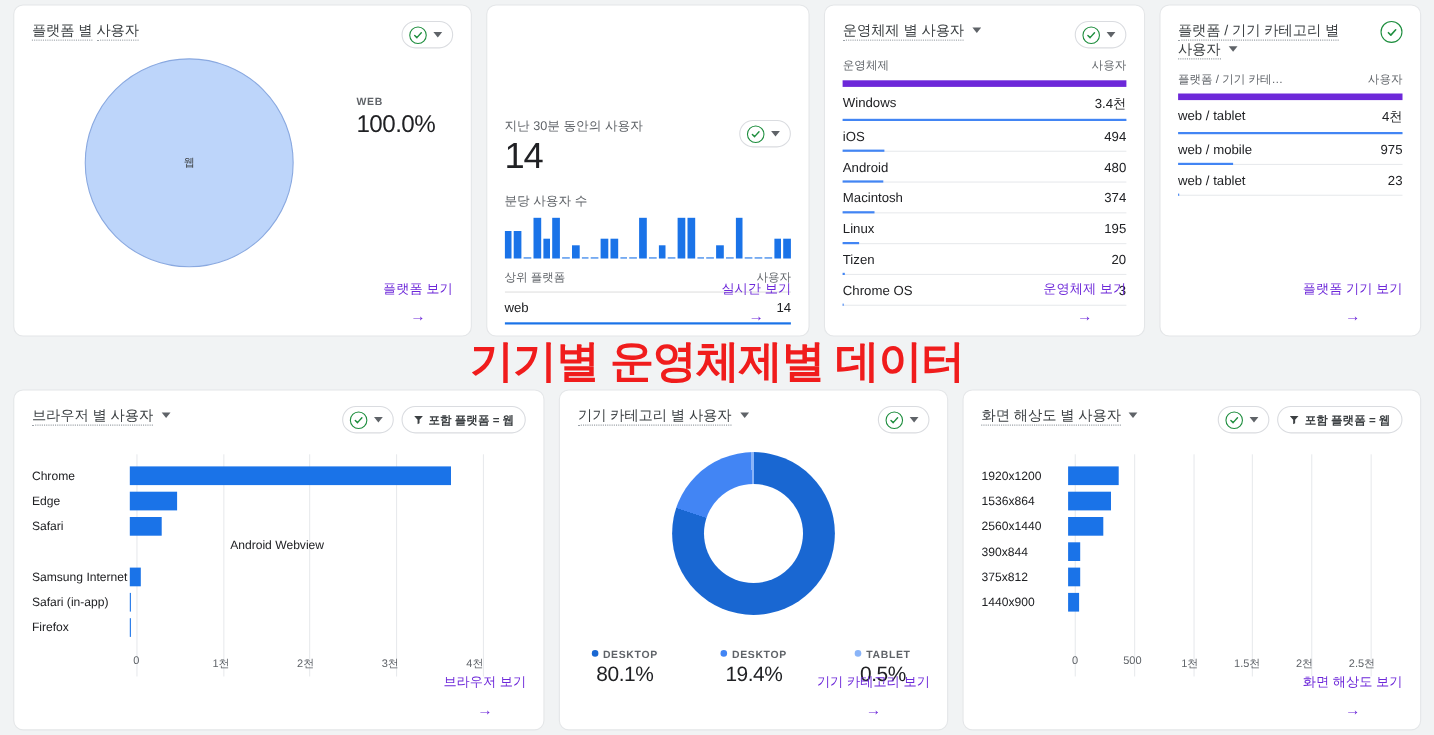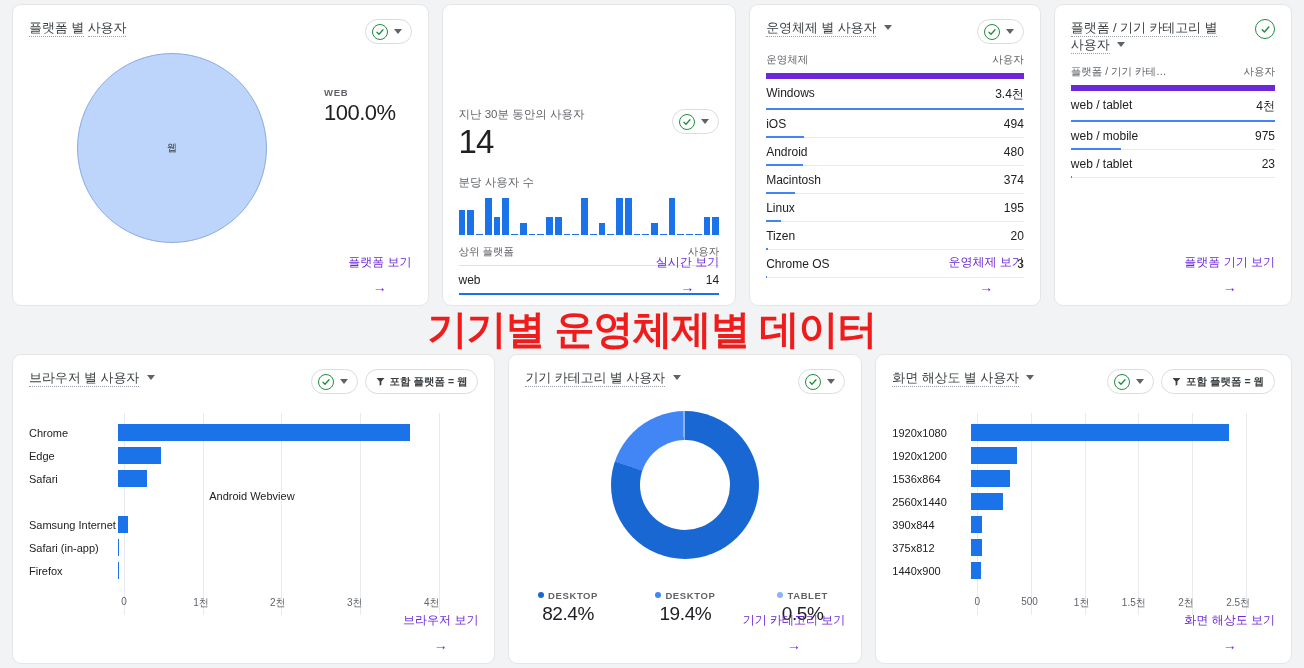--- a/index.html
+++ b/index.html
@@ -548,21 +548,21 @@
       </div>
 
       <div class="donut-wrap">
         <div class="donut" id="donut" style="background: conic-gradient(rgb(25, 103, 210) 0deg, rgb(25, 103, 210) 288.36deg, rgb(66, 133, 244) 288.36deg, rgb(66, 133, 244) 358.2deg, rgb(138, 180, 248) 358.2deg, rgb(138, 180, 248) 360deg);">
           <div class="hole"></div>
         </div>
       </div>
       <div class="donut-legend" id="donut-legend">
           <div class="dl-item">
             <div class="dl-top"><span class="dl-dot" style="background: rgb(25, 103, 210);"></span><span>DESKTOP</span></div>
-            <div class="dl-val">82.4%</div>
+            <div class="dl-val">80.1%</div>
           </div>
           <div class="dl-item">
             <div class="dl-top"><span class="dl-dot" style="background: rgb(66, 133, 244);"></span><span>DESKTOP</span></div>
             <div class="dl-val">19.4%</div>
           </div>
           <div class="dl-item">
             <div class="dl-top"><span class="dl-dot" style="background: rgb(138, 180, 248);"></span><span>TABLET</span></div>
             <div class="dl-val">0.5%</div>
           </div>
         </div>
@@ -601,26 +601,20 @@
           <div class="bc-plot" style="left: 85px; right: 8px;">
             <div class="bc-grid" style="left: 0%;"></div>
             <div class="bc-grid" style="left: 18.5185%;"></div>
             <div class="bc-grid" style="left: 37.037%;"></div>
             <div class="bc-grid" style="left: 55.5556%;"></div>
             <div class="bc-grid" style="left: 74.0741%;"></div>
             <div class="bc-grid" style="left: 92.5926%;"></div>
           </div>
           <div class="bc-rows">
             <div class="bc-row" style="height: 23px;">
-              <div class="bc-name" style="width: 79px;">1920x1080</div>
-              <div style="position: relative; flex: 1 1 0%; height: 100%; display: flex; align-items: center;">
-                <div class="bc-bar" style="height: 17px; width: calc(87.037% - 6.96296px); background: rgb(26, 115, 232);"></div>
-              </div>
-            </div>
-            <div class="bc-row" style="height: 23px;">
               <div class="bc-name" style="width: 79px;">1920x1200</div>
               <div style="position: relative; flex: 1 1 0%; height: 100%; display: flex; align-items: center;">
                 <div class="bc-bar" style="height: 17px; width: calc(15.5556% - 1.24444px); background: rgb(26, 115, 232);"></div>
               </div>
             </div>
             <div class="bc-row" style="height: 23px;">
               <div class="bc-name" style="width: 79px;">1536x864</div>
               <div style="position: relative; flex: 1 1 0%; height: 100%; display: flex; align-items: center;">
                 <div class="bc-bar" style="height: 17px; width: calc(13.1481% - 1.05185px); background: rgb(26, 115, 232);"></div>
               </div>

